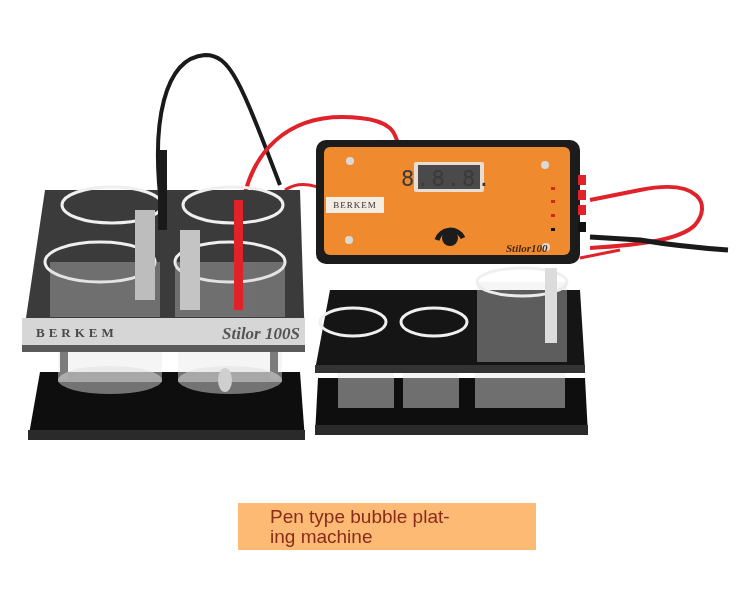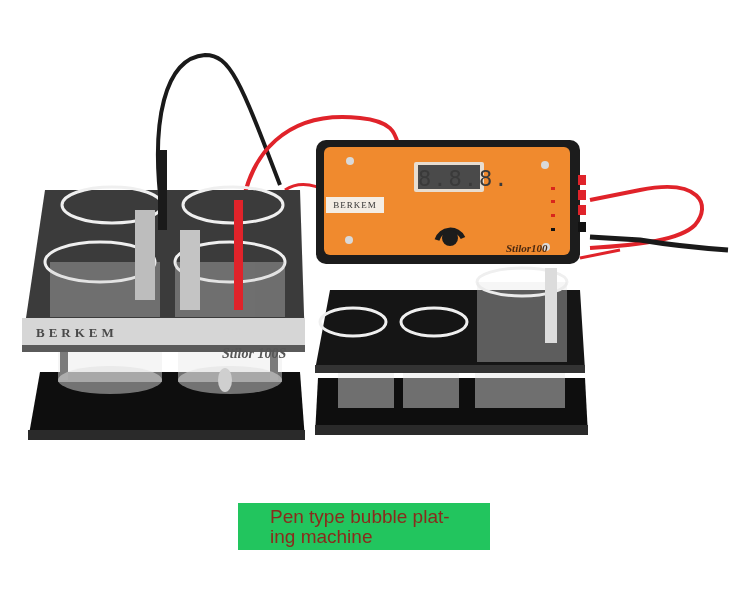--- a/index.html
+++ b/index.html
@@ -1,25 +1,25 @@
 <!DOCTYPE html>
 <html><head>
   <meta charset="utf-8">
   <style>
     html, body { margin:0; padding:0; }
     body { width:750px; height:615px; background:#ffffff; position:relative; overflow:hidden; font-family:"Liberation Sans", sans-serif; }
     .scene { position:absolute; left:0; top:0; width:750px; height:615px; }
-    .caption-box { position:absolute; left:238px; top:503px; width:252px; height:47px; background:#22c55e; }
+    .caption-box { position:absolute; left:238px; top:503px; width:298px; height:47px; background:#fdba74; }
     .caption-text { position:absolute; left:32px; top:4px; color:#8a2b1c; font-size:19px; line-height:20px; font-family:"Liberation Sans", sans-serif; white-space:pre-line; width:240px; }
     .label { position:absolute; font-family:Liberation Serif, serif; }
     .brand-left { left:36px; top:325px; font-size:13px; letter-spacing:4px; color:#4a4a4a; font-weight:bold; }
-    .model-left { left:222px; top:324px; font-size:14px; color:#555; font-style:italic; font-weight:bold;margin-top:22px; }
+    .model-left { left:222px; top:324px; font-size:17px; color:#555; font-style:italic; font-weight:bold; }
     .brand-panel { left:326px; top:197px; font-size:9px; letter-spacing:1px; color:#333; width:58px; height:16px; background:#f4ede4; line-height:16px; text-align:center; }
     .model-panel { left:506px; top:242px; font-size:11px; color:#4a2810; font-style:italic; font-weight:bold; }
-    .display-digits { left:418px; top:166px; font-family:"DejaVu Sans Mono", monospace; font-size:22px; color:#3a3a3a; letter-spacing:2px; }
+    .display-digits { left:401px; top:166px; font-family:"DejaVu Sans Mono", monospace; font-size:22px; color:#3a3a3a; letter-spacing:2px; }
   </style>
 </head>
 <body>
 
 <div class="scene">
   <svg width="750" height="615" viewBox="0 0 750 615">
 
     <path d="M162 212 C 150 120, 165 58, 205 55 C 230 55, 240 80, 280 185" stroke="#1a1a1a" stroke-width="4" fill="none"></path>
 
     <path d="M240 225 C 245 150, 290 110, 360 118 C 400 122, 395 140, 400 150" stroke="#e0232a" stroke-width="4" fill="none"></path>

